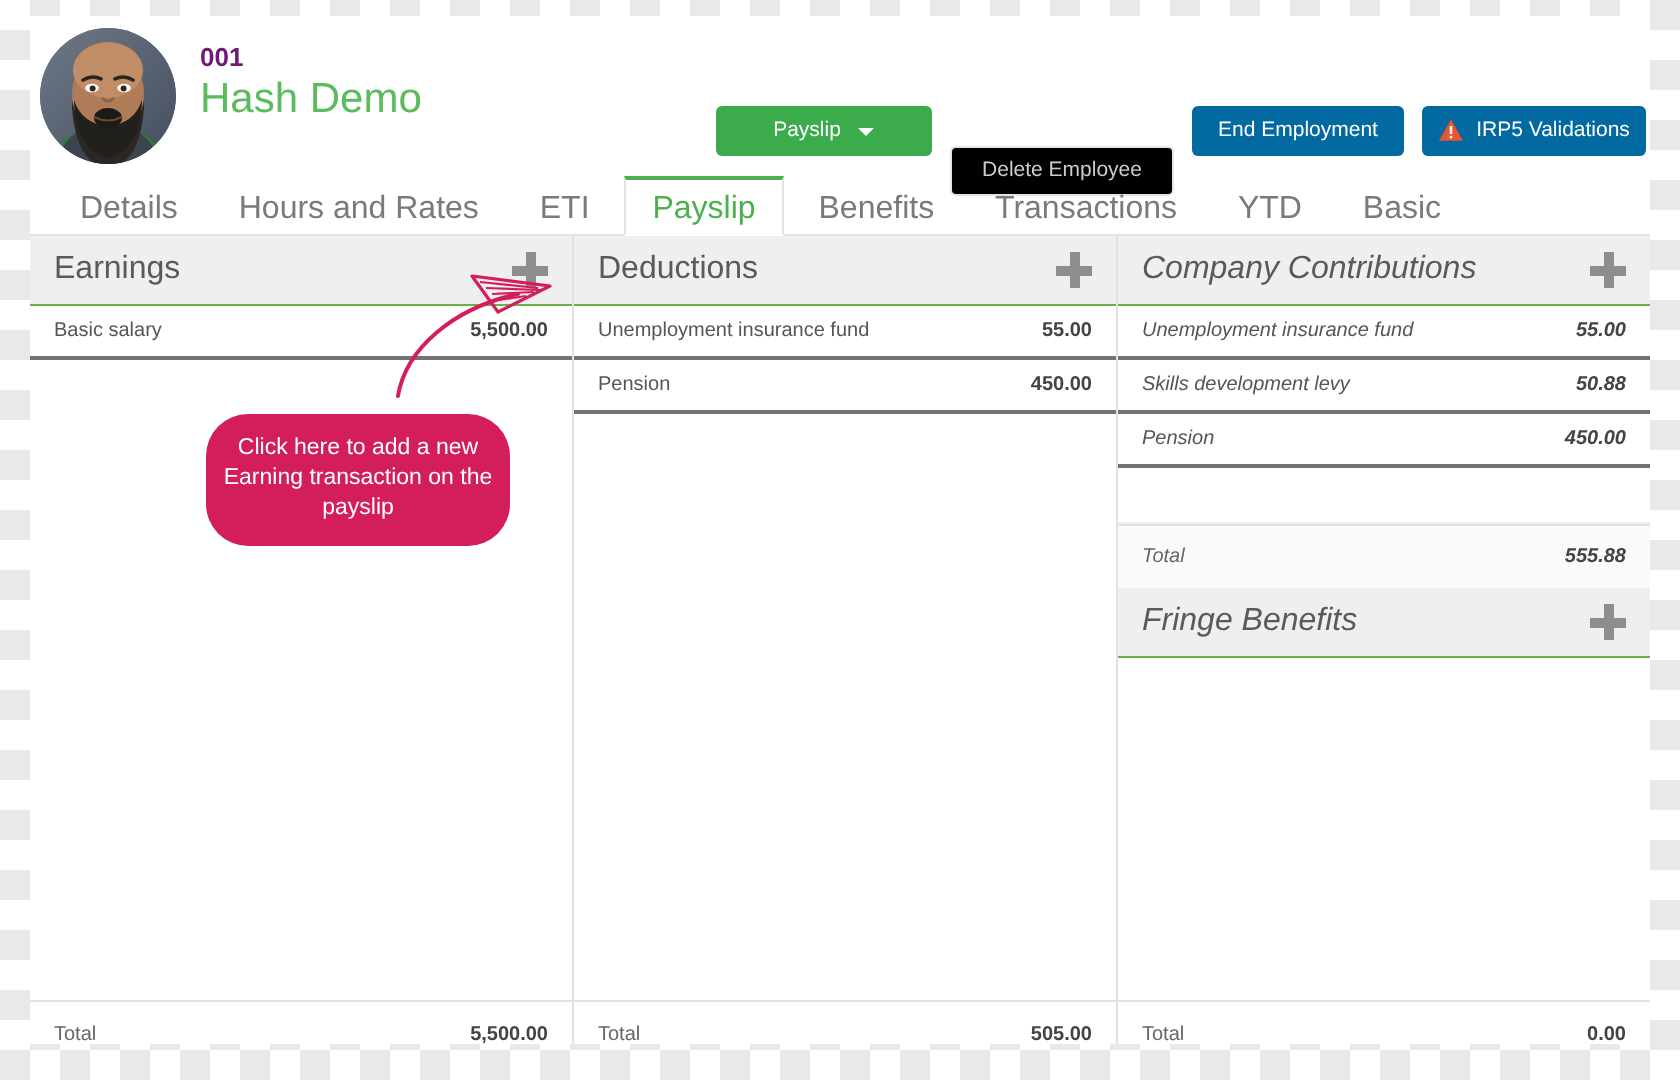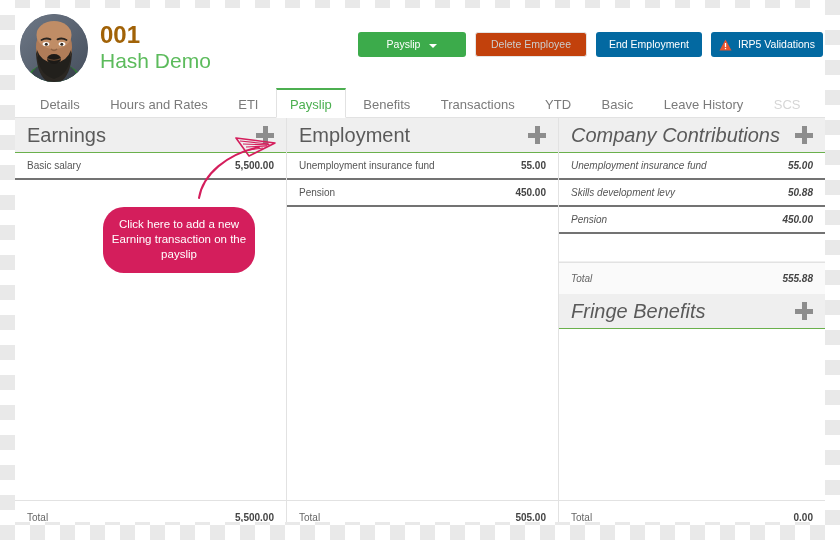--- a/index.html
+++ b/index.html
@@ -50,23 +50,23 @@
   }
   .avatar svg { display: block; }
 
   .emp-ident {
     position: absolute;
     left: 85px;
     top: 14px;
     line-height: 1.05;
   }
   .emp-code {
-    font-size: 24px;
+    font-size: 13px;
     font-weight: bold;
-    color: #a16207;
+    color: #701a75;
     letter-spacing: 0px;
   }
   .emp-name {
     font-size: 21px;
     color: #5cbb5c;
     font-weight: normal;
     margin-top: 3px;
   }
 
   .header-actions {
@@ -99,41 +99,42 @@
     display: inline-block;
     width: 0; height: 0;
     border-left: 4px solid transparent;
     border-right: 4px solid transparent;
     border-top: 4px solid #ffffff;
     margin-left: 3px;
     position: relative;
     top: 1px;
   }
   .btn-disabled {
-    background: #c2410c;
+    background: #000000;
     color: #cccccc;
     border: 1px solid #e4e4e4;
     cursor: default;
     width: 112px;
+    margin-top: 41px;
   }
   .btn-end { width: 106px; }
   .btn-irp5 { width: 112px; }
   .warn-tri { flex: 0 0 auto; }
 
   
   .tabbar {
     position: relative;
     height: 30px;
     border-bottom: 1px solid #e2e2e2;
     padding-left: 12px;
     box-sizing: border-box;
   }
   .tab {
     display: inline-block;
-    font-size: 13px;
+    font-size: 16px;
     color: #7a7a7a;
     padding: 0 13px;
     height: 30px;
     line-height: 31px;
     cursor: pointer;
     position: relative;
     top: 0;
     box-sizing: border-box;
   }
   .tab.active {
@@ -176,21 +177,21 @@
   .panel-header {
     background: #efefef;
     border-bottom: 1px solid #6ab04c;
     height: 35px;
     display: flex;
     align-items: center;
     padding: 0 12px;
     box-sizing: border-box;
   }
   .panel-title {
-    font-size: 20px;
+    font-size: 16px;
     color: #5a5a5a;
     font-weight: normal;
     flex: 1;
   }
   .plus-btn {
     width: 18px;
     height: 18px;
     position: relative;
     cursor: pointer;
     flex: 0 0 auto;
@@ -382,21 +383,21 @@
             <span class="amount">5,500.00</span>
           </div>
         </div>
       </div>
       <div class="col-filler"></div>
     </div>
 
     <div class="col col-deductions">
       <div class="panel">
         <div class="panel-header">
-          <span class="panel-title">Employment</span>
+          <span class="panel-title">Deductions</span>
           <span class="plus-btn"></span>
         </div>
         <div class="rows">
           <div class="row">
             <span class="label">Unemployment insurance fund</span>
             <span class="amount">55.00</span>
           </div>
           <div class="row">
             <span class="label">Pension</span>
             <span class="amount">450.00</span>

